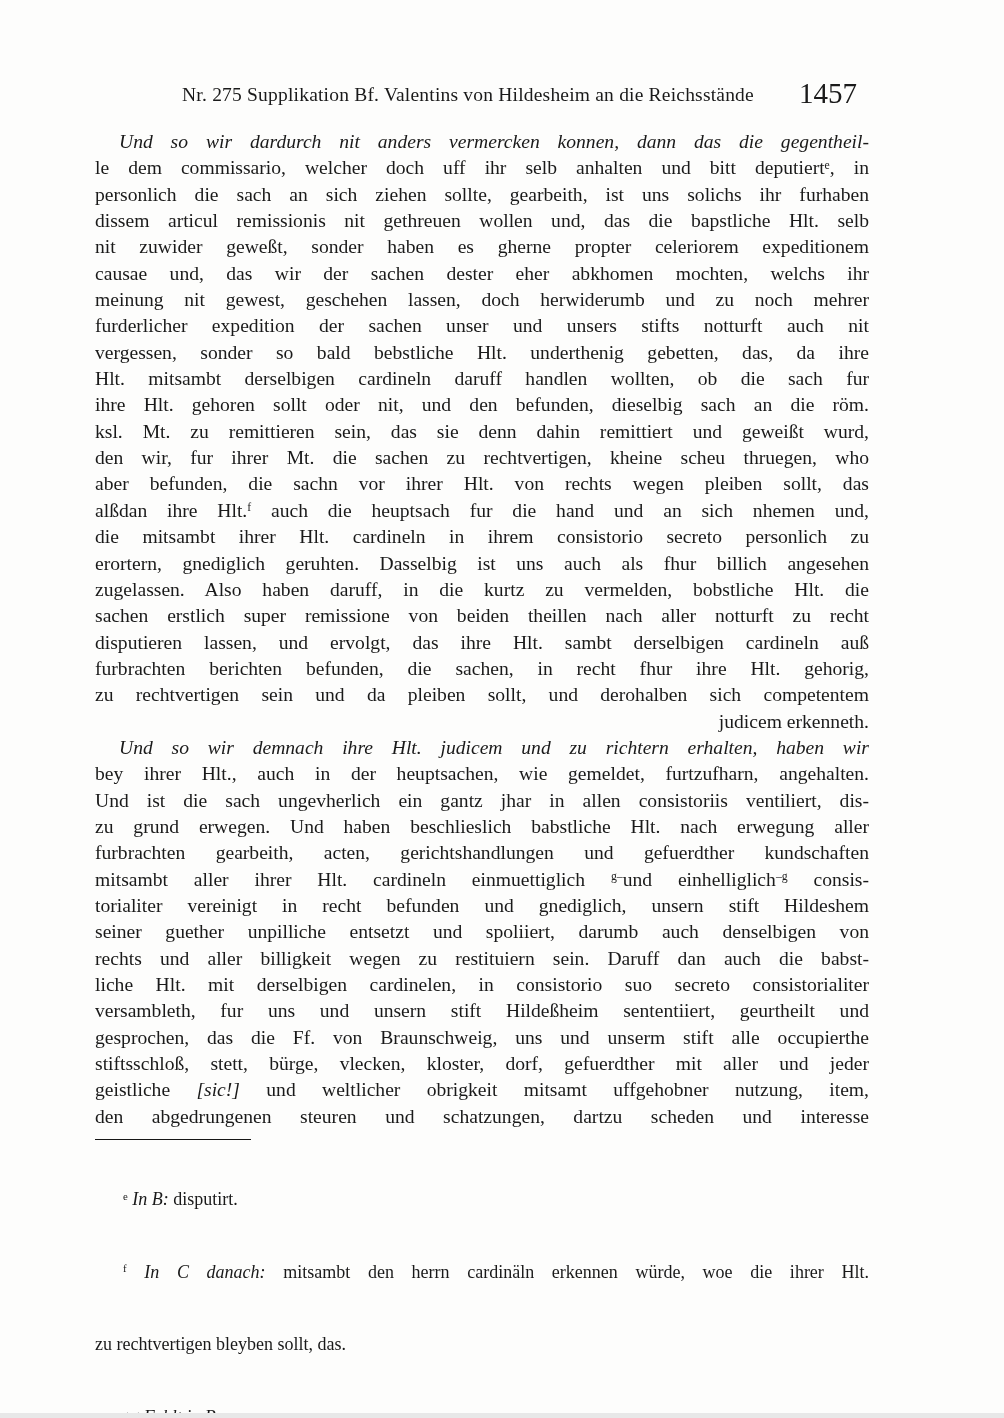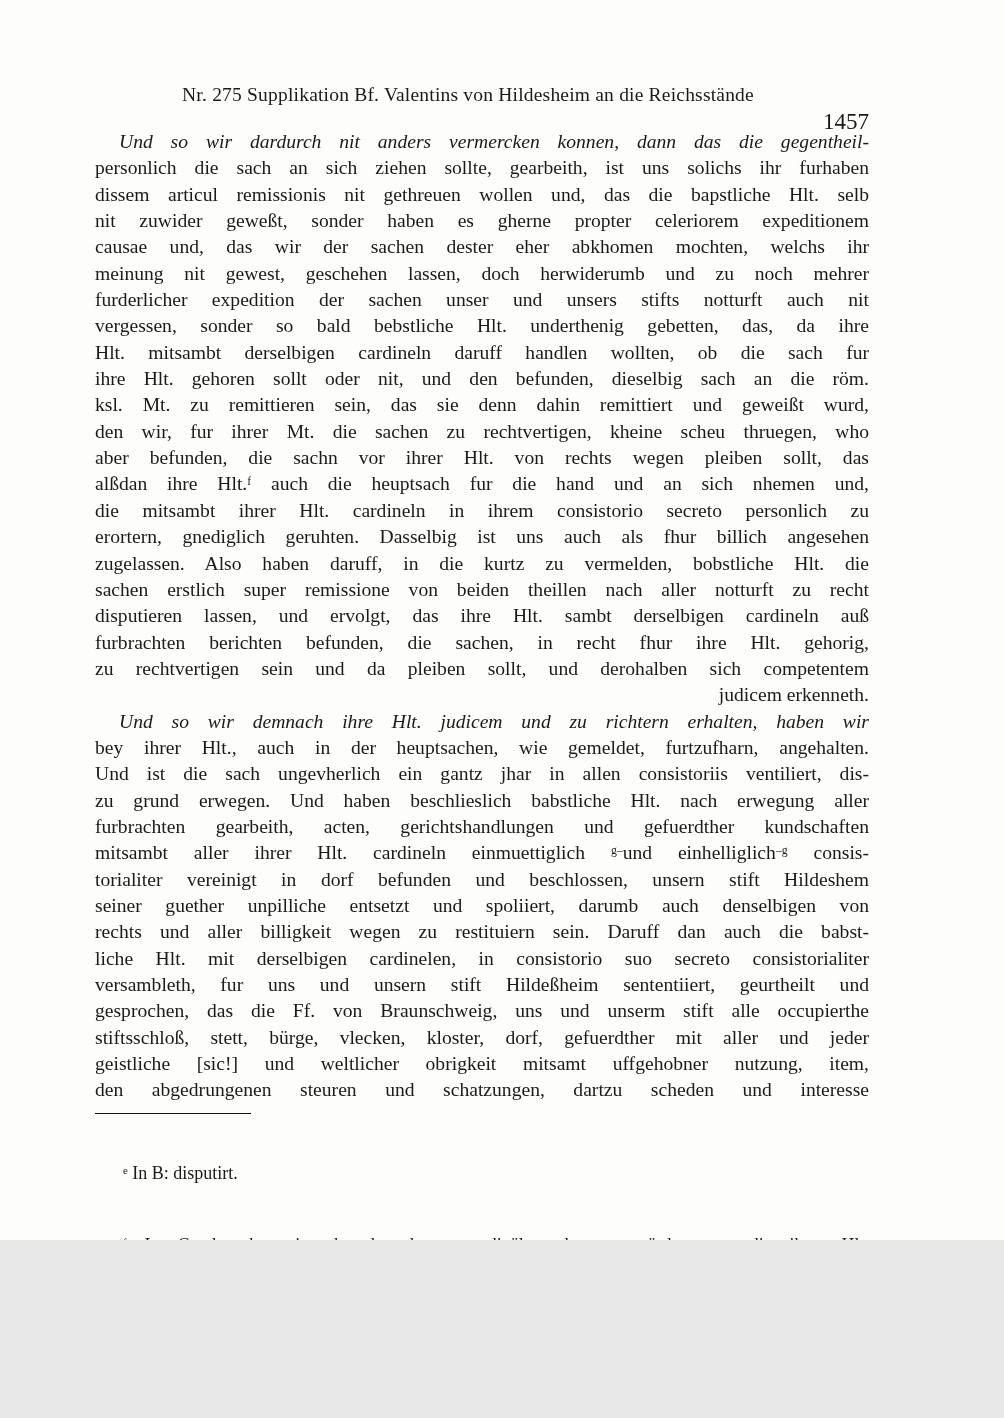--- a/index.html
+++ b/index.html
@@ -1,18 +1,18 @@
 <!DOCTYPE html>
 <html><head>
 <meta charset="utf-8">
 <style>
   html,body { margin:0; padding:0; background:#e8e8e8; }
   .page {
     position:relative;
-    width:1004px; height:1240px;
+    width:1004px; height:1413px;
     margin:0 auto;
     background:#fdfdfc;
     color:#1a1a1a;
     font-family:"Liberation Serif","DejaVu Serif",serif;
     overflow:hidden;
   }
   .content {
     position:absolute;
     left:95px; top:82px;
     width:774px;
@@ -20,42 +20,41 @@
   .pagehead { position:relative; height:28px; }
   .pagehead .title {
     display:block;
     text-align:center;
     font-size:19.5px;
     line-height:26px;
     transform:translateX(-14px);
     letter-spacing:0.2px;
   }
   .pagehead .folio {
-    position:absolute; right:0; top:-3px;
-    font-size:23px;
+    position:absolute; right:12px; top:-3px;
+    font-size:29px;
     line-height:28px;
-    margin-top:29px;
   }
   .bodytext {
     margin-top:19px;
     font-size:19.6px;
     line-height:26.35px;
   }
   .line {
     text-align:justify;
     text-align-last:justify;
   }
   .line.noj { text-align:right; text-align-last:auto; }
   .line.ind { text-indent:24px;font-style:italic; }
   .sup {
     font-size:60%;
     line-height:0;
     position:relative; top:-0.48em;
   }
-  .it { }
+  .it { font-style:italic; }
   .fnrule {
     margin-top:9px;
     width:156px; height:0;
     border-top:1.6px solid #161616;
   }
   .footnotes {
     margin-top:6px;
     font-size:18px;
     line-height:25.6px;
   }
@@ -70,20 +69,21 @@
   <div class="content">
 
     <div class="pagehead">
       <span class="title">Nr. 275 Supplikation Bf. Valentins von Hildesheim an die Reichsstände</span>
       <span class="folio">1457</span>
     </div>
 
     <div class="bodytext">
         <div>
           <div class="line ind">Und so wir dardurch nit anders vermercken konnen, dann das die gegentheil-</div>
+          <div class="line">le dem commissario, welcher doch uff ihr selb anhalten und bitt deputiert<span class="sup">e</span>, in</div>
           <div class="line">personlich die sach an sich ziehen sollte, gearbeith, ist uns solichs ihr furhaben</div>
           <div class="line">dissem articul remissionis nit gethreuen wollen und, das die bapstliche Hlt. selb</div>
           <div class="line">nit zuwider geweßt, sonder haben es gherne propter celeriorem expeditionem</div>
           <div class="line">causae und, das wir der sachen dester eher abkhomen mochten, welchs ihr</div>
           <div class="line">meinung nit gewest, geschehen lassen, doch herwiderumb und zu noch mehrer</div>
           <div class="line">furderlicher expedition der sachen unser und unsers stifts notturft auch nit</div>
           <div class="line">vergessen, sonder so bald bebstliche Hlt. underthenig gebetten, das, da ihre</div>
           <div class="line">Hlt. mitsambt derselbigen cardineln daruff handlen wollten, ob die sach fur</div>
           <div class="line">ihre Hlt. gehoren sollt oder nit, und den befunden, dieselbig sach an die röm.</div>
           <div class="line">ksl. Mt. zu remittieren sein, das sie denn dahin remittiert und geweißt wurd,</div>
@@ -99,21 +99,21 @@
           <div class="line">zu rechtvertigen sein und da pleiben sollt, und derohalben sich competentem</div>
           <div class="line noj">judicem erkenneth.</div>
         </div>
         <div>
           <div class="line ind">Und so wir demnach ihre Hlt. judicem und zu richtern erhalten, haben wir</div>
           <div class="line">bey ihrer Hlt., auch in der heuptsachen, wie gemeldet, furtzufharn, angehalten.</div>
           <div class="line">Und ist die sach ungevherlich ein gantz jhar in allen consistoriis ventiliert, dis-</div>
           <div class="line">zu grund erwegen. Und haben beschlieslich babstliche Hlt. nach erwegung aller</div>
           <div class="line">furbrachten gearbeith, acten, gerichtshandlungen und gefuerdther kundschaften</div>
           <div class="line">mitsambt aller ihrer Hlt. cardineln einmuettiglich <span class="sup">g–</span>und einhelliglich<span class="sup">–g</span> consis-</div>
-          <div class="line">torialiter vereinigt in dorf befunden und beschlossen, unsern stift Hildeshem</div>
+          <div class="line">torialiter vereinigt in recht befunden und gnediglich, unsern stift Hildeshem</div>
           <div class="line">seiner guether unpilliche entsetzt und spoliiert, darumb auch denselbigen von</div>
           <div class="line">rechts und aller billigkeit wegen zu restituiern sein. Daruff dan auch die babst-</div>
           <div class="line">liche Hlt. mit derselbigen cardinelen, in consistorio suo secreto consistorialiter</div>
           <div class="line">versambleth, fur uns und unsern stift Hildeßheim sententiiert, geurtheilt und</div>
           <div class="line">gesprochen, das die Ff. von Braunschweig, uns und unserm stift alle occupierthe</div>
           <div class="line">stiftsschloß, stett, bürge, vlecken, kloster, dorf, gefuerdther mit aller und jeder</div>
           <div class="line">geistliche <span class="it">[sic!]</span> und weltlicher obrigkeit mitsamt uffgehobner nutzung, item,</div>
           <div class="line">den abgedrungenen steuren und schatzungen, dartzu scheden und interesse</div>
         </div>
       </div>

